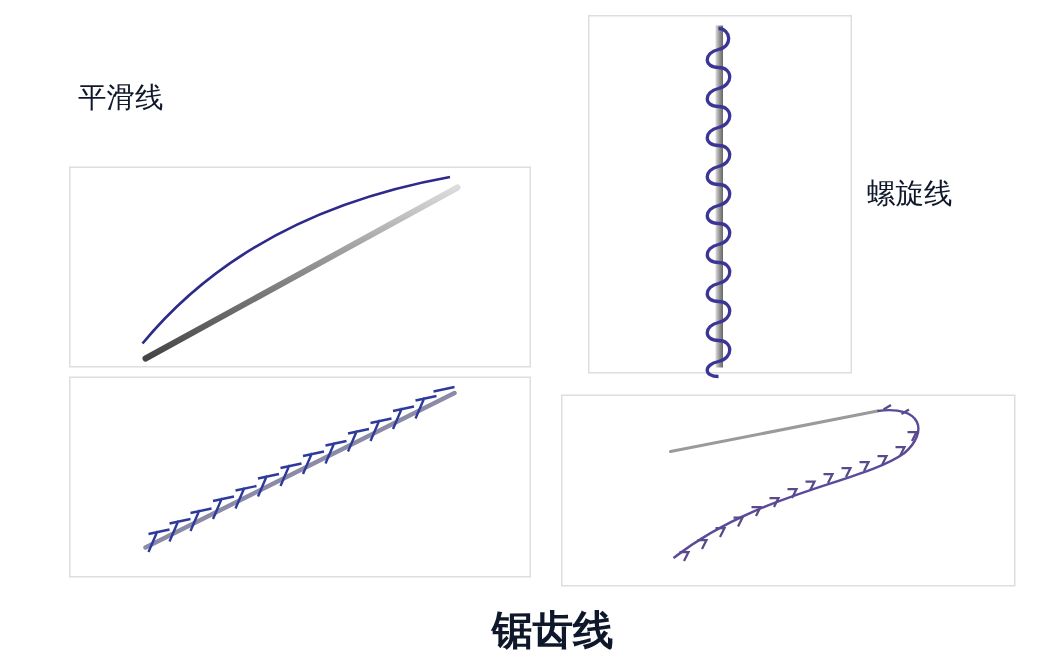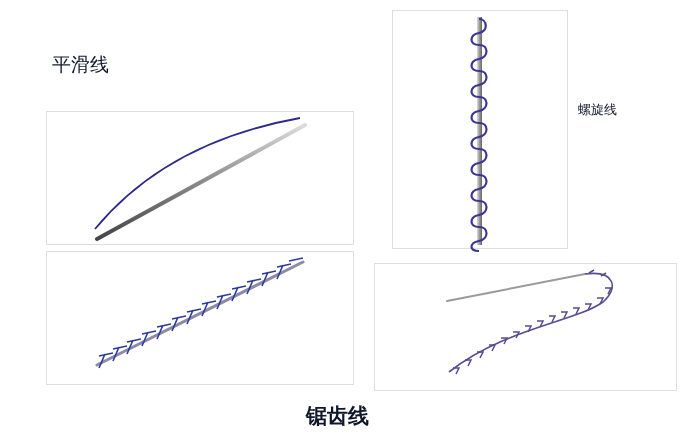--- a/index.html
+++ b/index.html
@@ -43,21 +43,21 @@
       c10,0 10,12 0,14 c-10,2 -10,12 0,12
       c10,0 10,12 0,14 c-10,2 -10,12 0,12
       c10,0 10,12 0,14 c-10,2 -10,12 0,12
       c10,0 10,12 0,14 c-10,2 -10,12 0,12
       c10,0 10,12 0,14 c-10,2 -10,12 0,12
       c10,0 10,12 0,14 c-10,2 -10,12 0,12
       c10,0 10,12 0,14 c-10,2 -10,10 0,10"></path>
   </svg>
 </div>
 
-<div class="label" style="left:578px;top:101px;font-size:13px;">螺旋线</div>
+<div class="label" style="left:578px;top:116px;font-size:19px;">螺旋线</div>
 
 <div class="panel" style="left:46px;top:251px;width:308px;height:134px;">
   <svg width="308" height="134">
     <line x1="50" y1="113" x2="256" y2="10" stroke="#8b8ba8" stroke-width="3" stroke-linecap="round"></line>
     <g stroke="#2e3a9a" stroke-width="1.6" fill="none">
       <path d="M52,104 l14,-3 M58,102 l-6,14"></path>
       <path d="M66,97 l14,-3 M72,95 l-6,14"></path>
       <path d="M80,90 l14,-3 M86,88 l-6,14"></path>
       <path d="M95,82 l14,-3 M101,80 l-6,14"></path>
       <path d="M110,75 l14,-3 M116,73 l-6,14"></path>
@@ -92,13 +92,13 @@
       <path d="M198,44 l6,0 l-3,6"></path>
         <path d="M210,40 l6,0 l-3,6"></path>
       <path d="M222,34 l6,0 l-3,6"></path>
         <path d="M230,24 l6,0 l-3,6"></path>
       <path d="M226,12 l5,-3"></path>
         <path d="M214,9 l5,-3"></path>
     </g>
   </svg>
 </div>
 
-<div class="label" style="left:306px;top:402px;font-size:21px;font-weight:bold;font-family:Liberation Mono, monospace;">锯齿线</div>
+<div class="label" style="left:328px;top:402px;font-size:27px;font-weight:bold;font-family:Liberation Mono, monospace;">锯齿线</div>
 
 </body></html>

